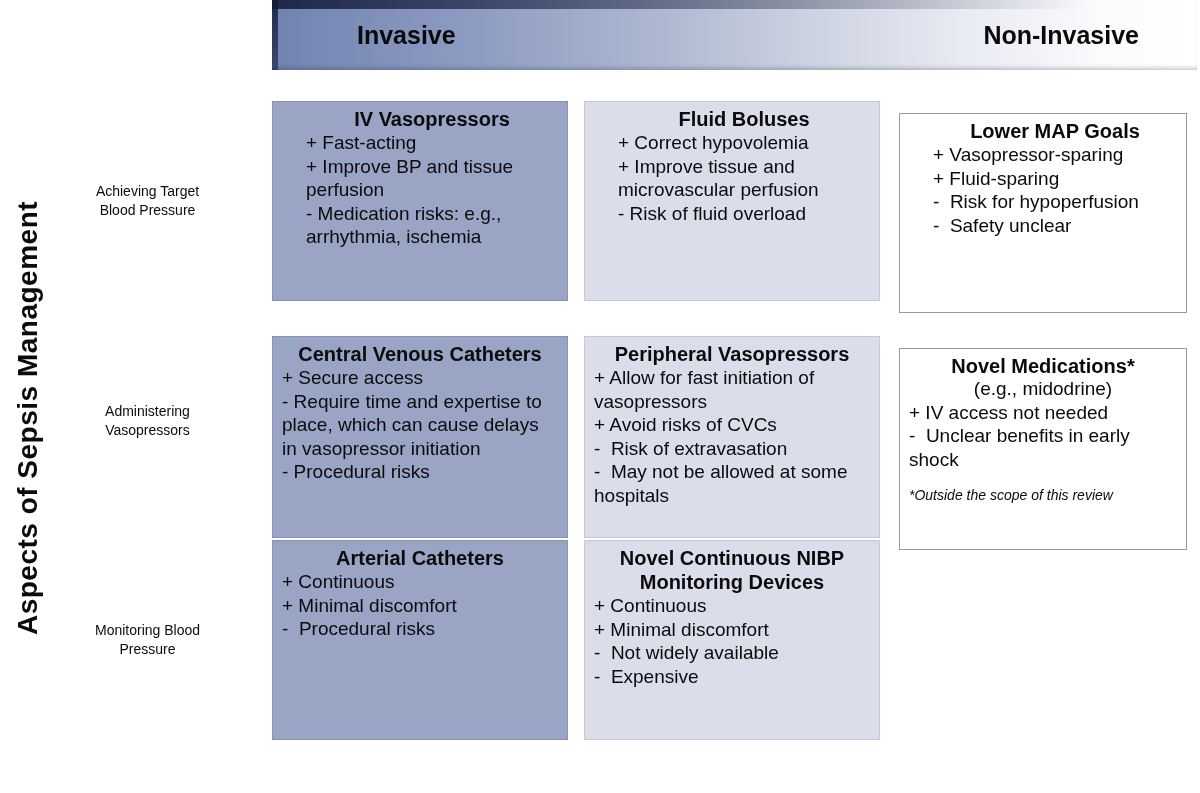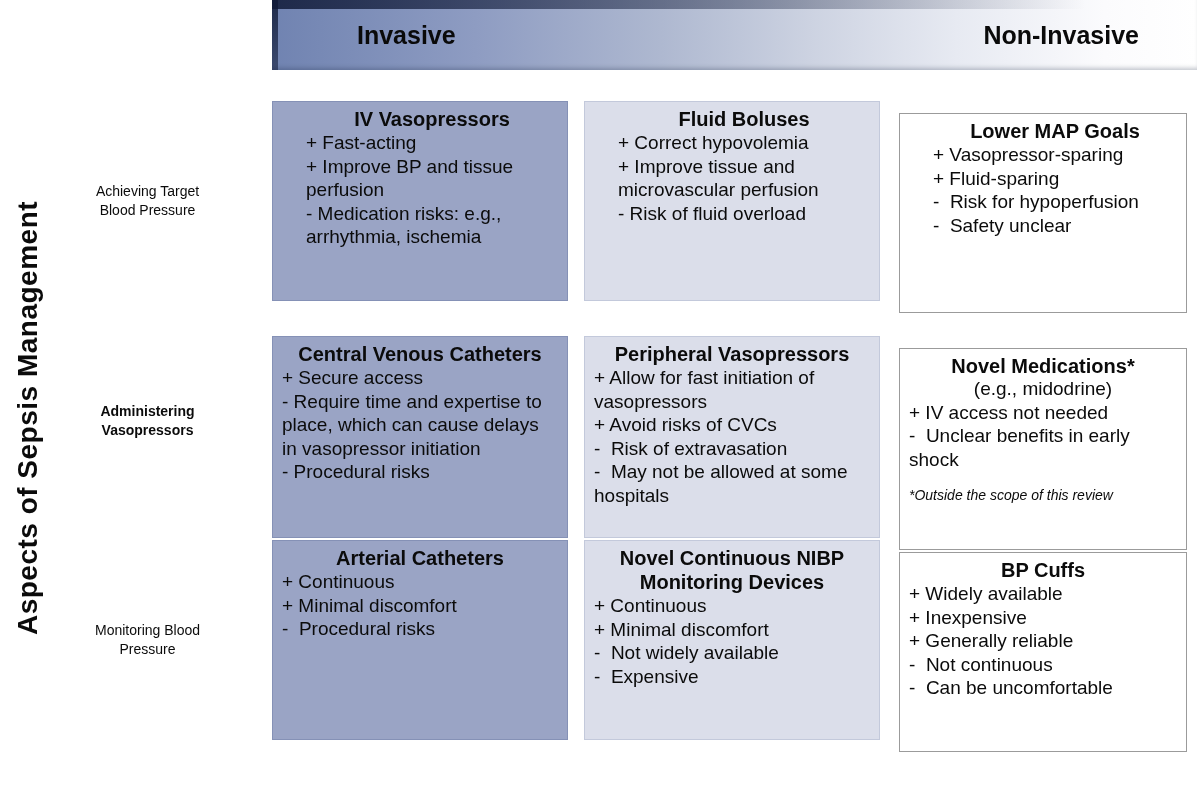--- a/index.html
+++ b/index.html
@@ -48,21 +48,21 @@
   .card-subtitle{text-align:center;font-size:19px;line-height:1.2;}
   .card-lines div{white-space:pre-wrap;}
   .card-footnote{font-style:italic;font-size:14px;margin-top:16px;}
   .col1{left:272px;width:296px;}
   .col2{left:584px;width:296px;}
   .col3{left:899px;width:288px;margin-top:12px;}
   .row1{top:101px;height:200px;padding-left:33px;}
   .row2{top:336px;height:202px;}
   .row3{top:540px;height:200px;}
   .rl1{top:101px;height:200px;}
-  .rl2{top:320px;height:202px;font-weight:bold;}
+  .rl2{top:320px;height:202px;}
   .rl3{top:540px;height:200px;}
   .footer{
     position:absolute;left:4px;top:760px;width:1190px;font-size:17px;color:#0b0b0b;
   }
 </style>
 </head>
 <body>
 
 <div class="figure" style="--dark-bg: #9AA4C5; --dark-border: #8591B6; --light-bg: #DBDEEA; --light-border: #C3C9DB; --white-bg: #FFFFFF; --white-border: #9B9B9B;">
 
@@ -143,25 +143,15 @@
   </div>
   <div class="card light col2 row3">
     <div class="card-title">Novel Continuous NIBP Monitoring Devices</div>
     <div class="card-lines">
         <div>+ Continuous</div>
         <div>+ Minimal discomfort</div>
         <div>-  Not widely available</div>
         <div>-  Expensive</div>
       </div>
   </div>
-  <div class="card white col3 row3">
-    <div class="card-title">BP Cuffs</div>
-    <div class="card-lines">
-        <div>+ Widely available</div>
-        <div>+ Inexpensive</div>
-        <div>+ Generally reliable</div>
-        <div>-  Not continuous</div>
-        <div>-  Can be uncomfortable</div>
-      </div>
-  </div>
 
 
 </div>
 
 </body></html>

